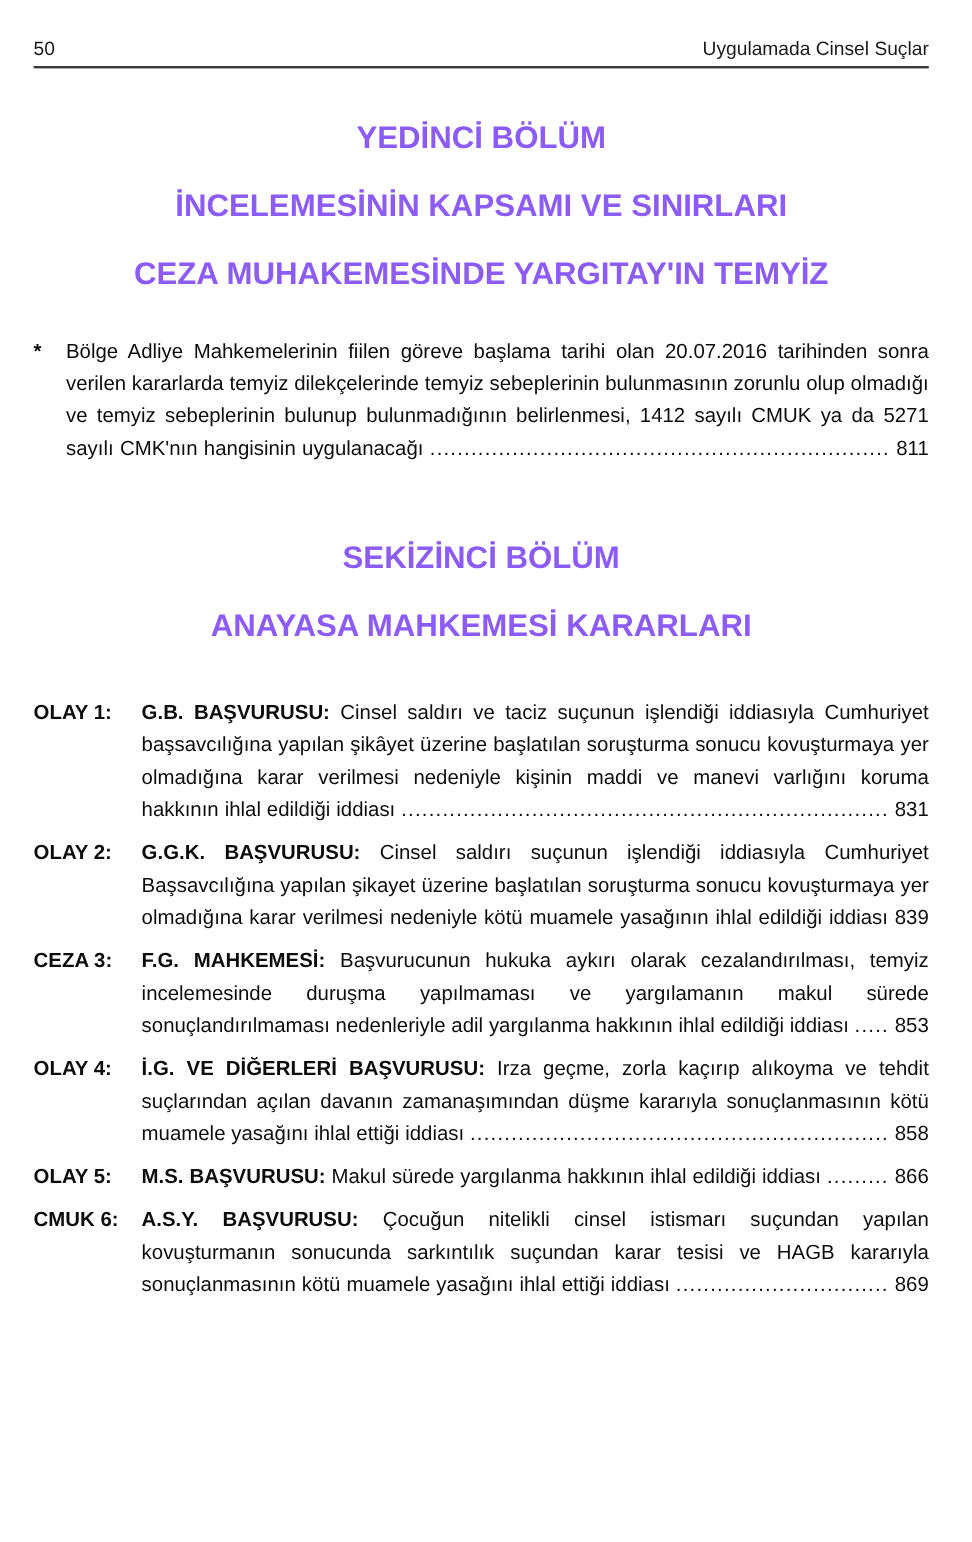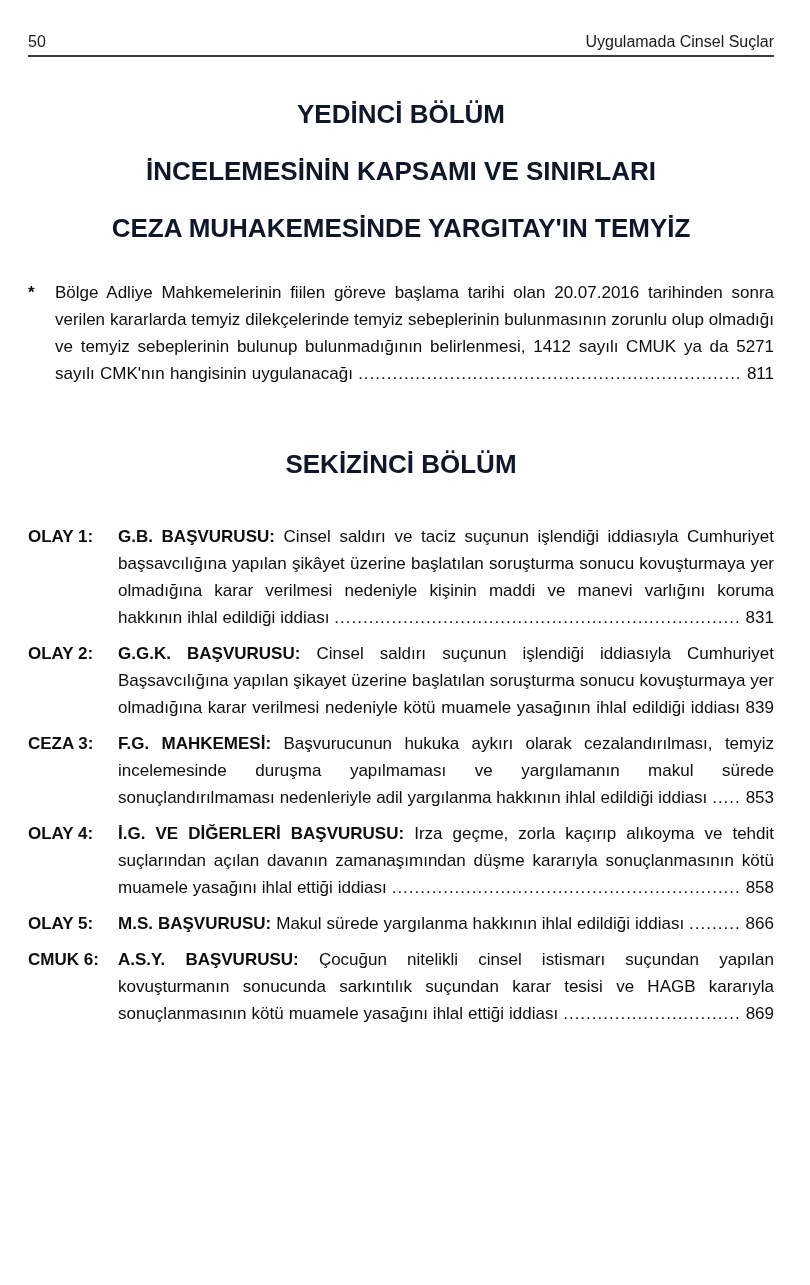--- a/index.html
+++ b/index.html
@@ -13,21 +13,21 @@
   .page-header {
     display: flex; justify-content: space-between; align-items: baseline;
     font-size: 16px; line-height: 20px; color: #1a1a1a;
   }
   .header-rule { border-bottom: 2px solid #3a3a3a; margin-top: 3px; }
 
   .chapter-seven { margin-top: 42px; }
   .chapter-eight { margin-top: 62px; }
   .title-line {
     text-align: center; font-weight: bold; font-size: 26px; line-height: 30px;
-    margin: 0 0 27px 0; color: #0f172a;
+    margin: 0 0 27px 0; color: #8b5cf6;
   }
   .chapter .title-line:last-child { margin-bottom: 0; }
 
   .toc { font-size: 17px; line-height: 27px; color: #0d0d0d; }
   .star-toc { margin-top: 36px; }
   .olay-toc { margin-top: 44px; }
 
   .toc-entry { display: flex; margin-bottom: 9px; }
   .entry-label { font-weight: bold; flex: 0 0 90px; }
   .star-entry .entry-label { flex: 0 0 27px; }
@@ -62,20 +62,21 @@
       <div class="entry-body">
         <span class="entry-text">Bölge Adliye Mahkemelerinin fiilen göreve başlama tarihi olan 20.07.2016 tarihinden sonra verilen kararlarda temyiz dilekçelerinde temyiz sebeplerinin bulunmasının zorunlu olup olmadığı ve temyiz sebeplerinin bulunup bulunmadığının belirlenmesi, 1412 sayılı CMUK ya da 5271 sayılı CMK'nın hangisinin uygulanacağı</span>
         <span class="dots">...................................................................</span>
         <span class="entry-page">811</span>
       </div>
     </div>
   </div>
 
   <section class="chapter chapter-eight">
     <div class="title-line">SEKİZİNCİ BÖLÜM</div>
+    <div class="title-line">ANAYASA MAHKEMESİ KARARLARI</div>
   </section>
 
   <div class="toc olay-toc">
 
     <div class="toc-entry">
       <span class="entry-label">OLAY 1:</span>
       <div class="entry-body">
         <span class="entry-lead">G.B. BAŞVURUSU:</span>
         <span class="entry-text">Cinsel saldırı ve taciz suçunun işlendiği iddiasıyla Cumhuriyet başsavcılığına yapılan şikâyet üzerine başlatılan soruşturma sonucu kovuşturmaya yer olmadığına karar verilmesi nedeniyle kişinin maddi ve manevi varlığını koruma hakkının ihlal edildiği iddiası</span>
         <span class="dots">.......................................................................</span>

